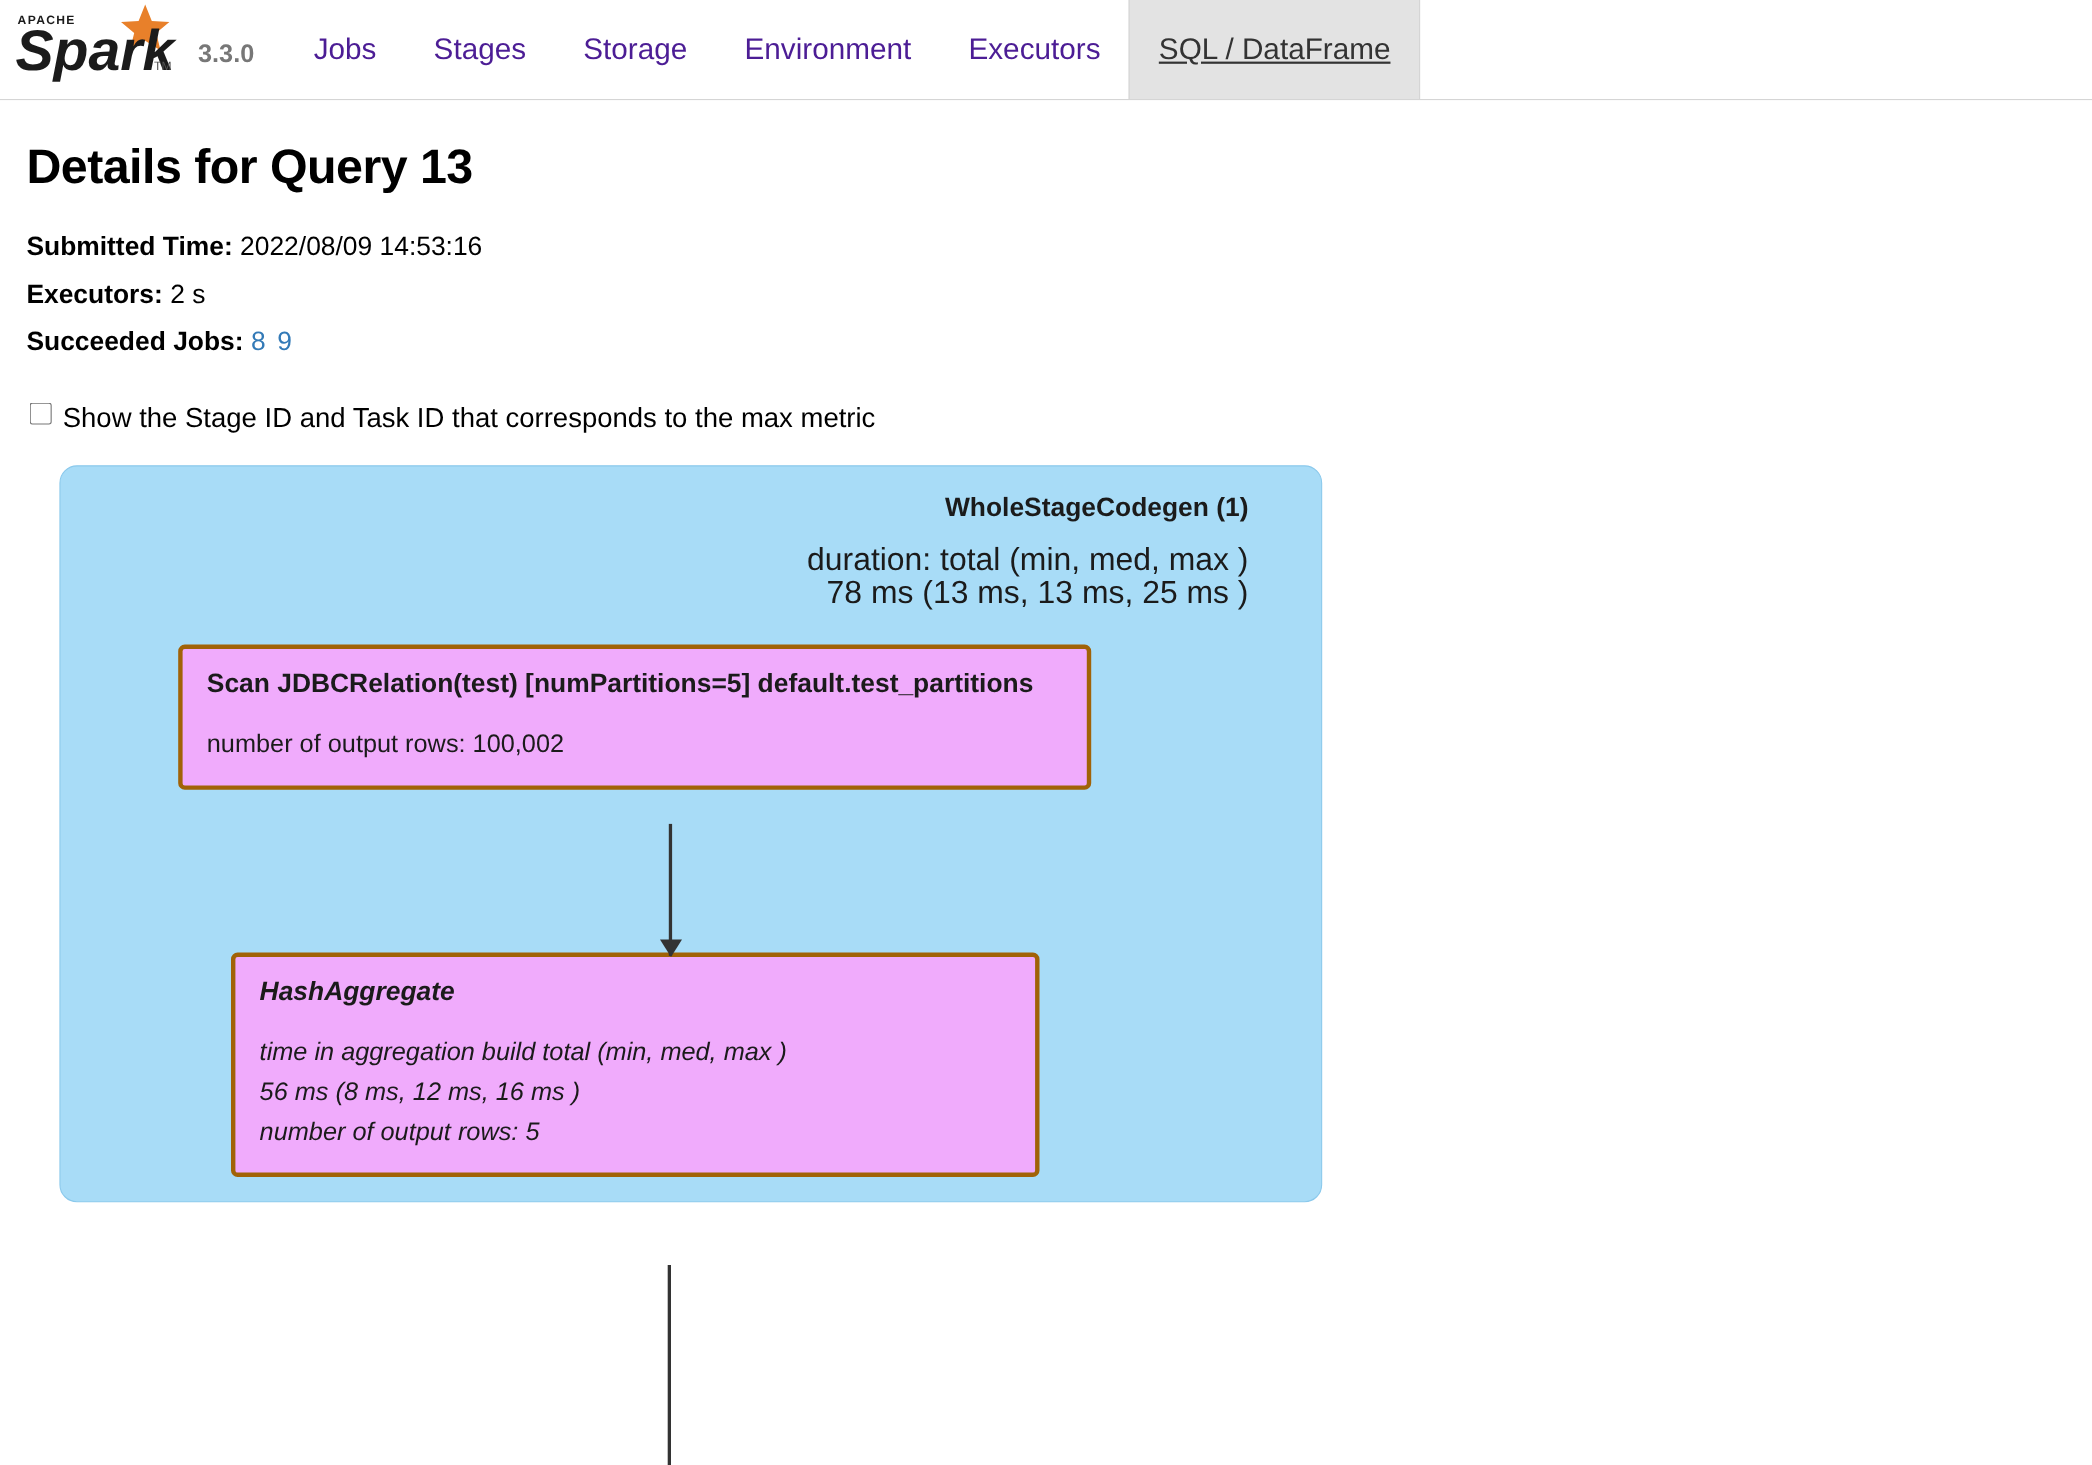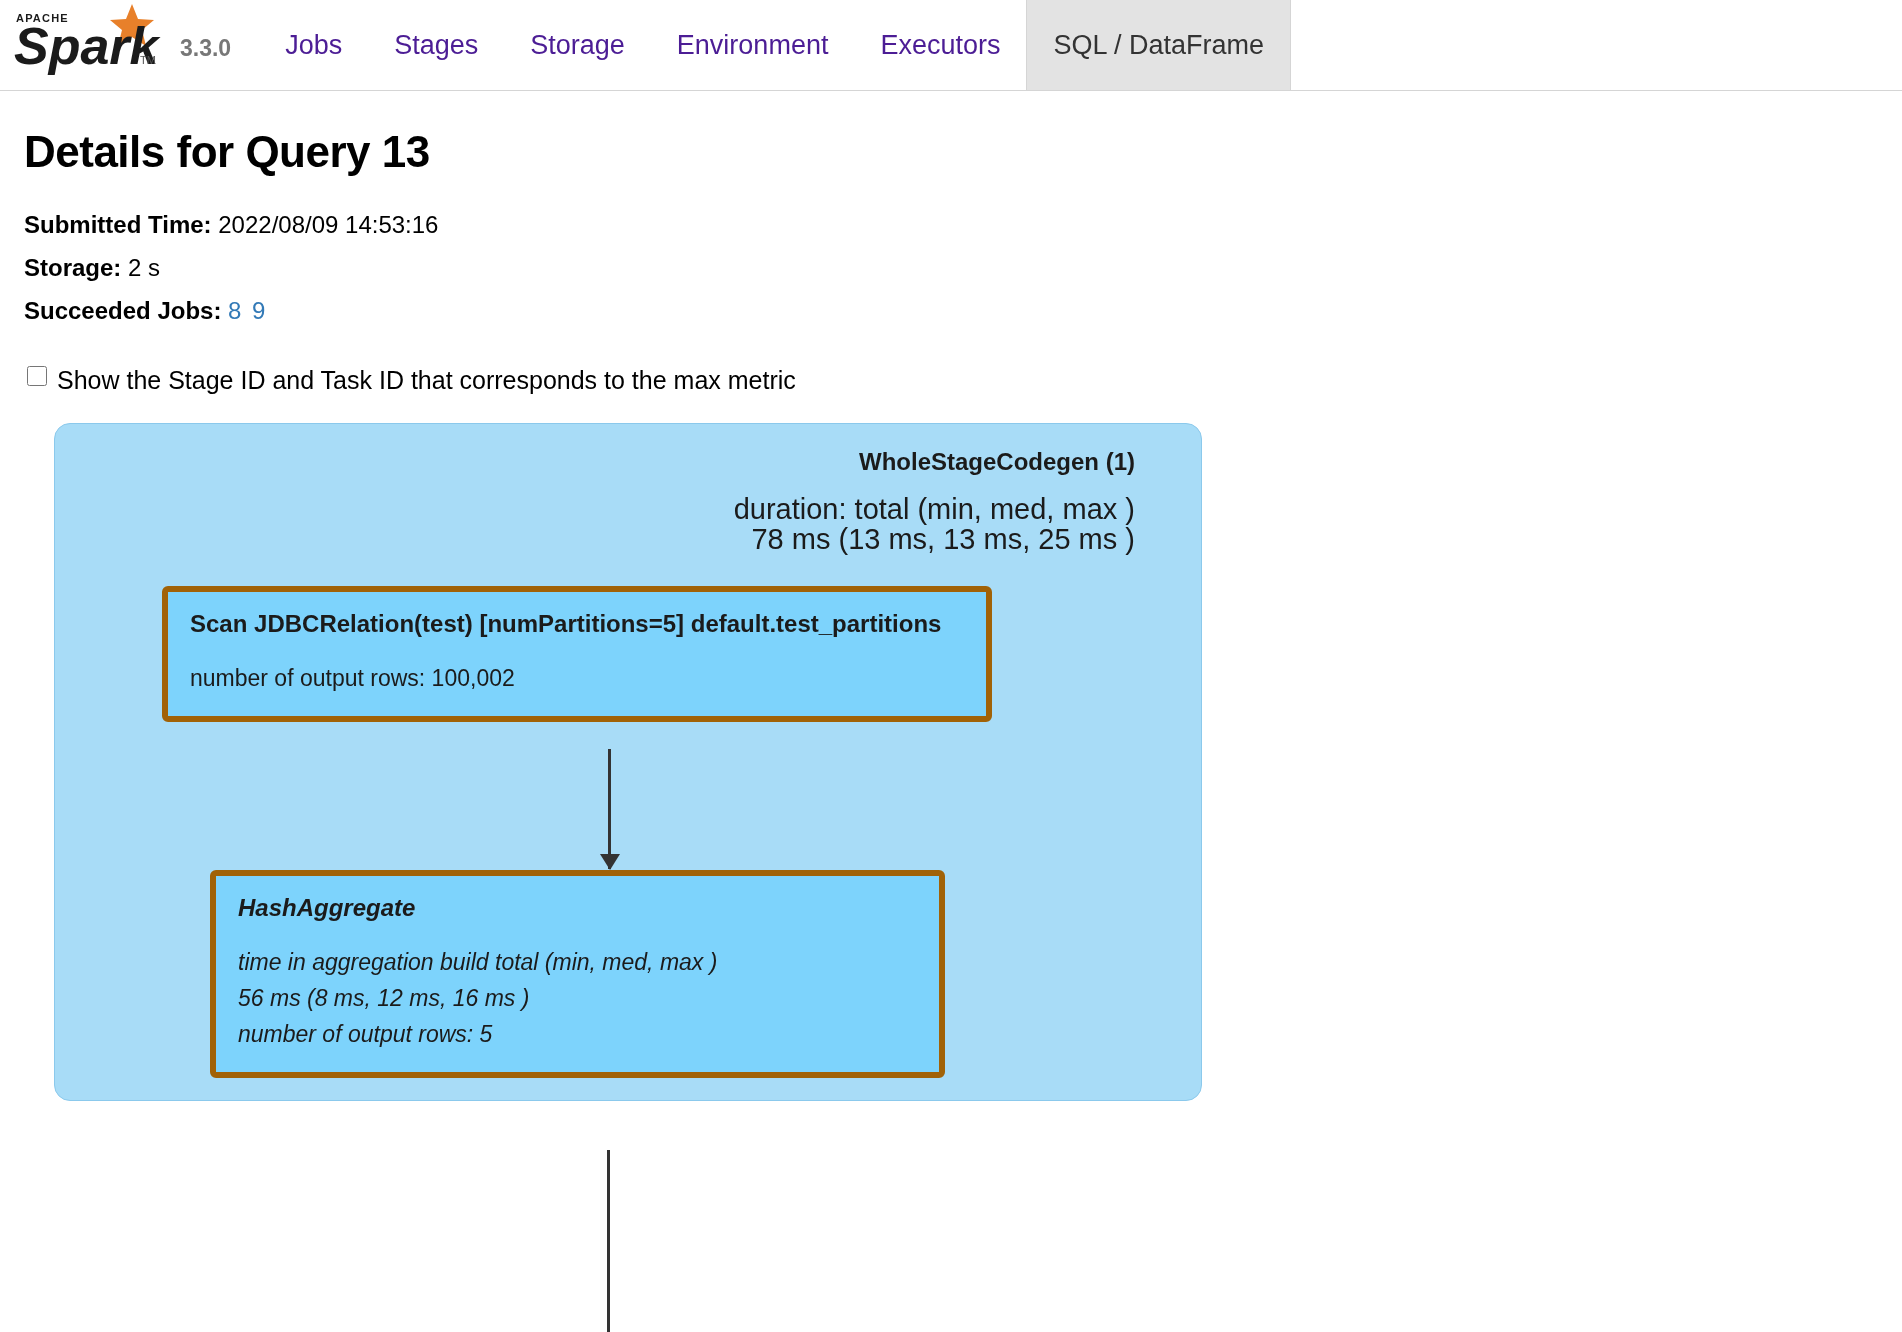--- a/index.html
+++ b/index.html
@@ -60,20 +60,21 @@
     line-height: 90px;
     box-sizing: border-box;
     text-decoration: none;
     white-space: nowrap;
   }
   .nav-tab.active {
     background: #e3e3e3;
     border-left: 1px solid #d5d5d5;
     border-right: 1px solid #d5d5d5;
     color: #333333;
+    text-decoration: underline;
   }
 
   
   .content {
     padding: 36px 24px 0 24px;
   }
   .page-title {
     font-size: 44px;
     font-weight: bold;
     margin: 0 0 26px 0;
@@ -127,22 +128,22 @@
   }
   .stage-metrics {
     text-align: right;
     font-size: 29px;
     color: #1b1b1b;
     line-height: 30px;
     margin-top: 18px;
     padding-right: 44px;
   }
   .node {
-    background: #7dd3fc;
-    border: 6px solid #a16207;
+    background: #f0abfc;
+    border: 4px solid #a16207;
     border-radius: 6px;
     padding: 18px 22px 20px 22px;
     box-sizing: border-box;
   }
   .node-title {
     font-size: 24px;
     font-weight: bold;
     color: #1b1b1b;
     margin-bottom: 22px;
   }
@@ -217,21 +218,21 @@
 <div class="content">
 
   <h1 class="page-title">Details for Query 13</h1>
 
   <div class="meta-line">
     <span class="meta-label">Submitted Time:</span>
     <span>2022/08/09 14:53:16</span>
   </div>
 
   <div class="meta-line">
-    <span class="meta-label">Storage:</span>
+    <span class="meta-label">Executors:</span>
     <span>2 s</span>
   </div>
 
   <div class="meta-line">
     <span class="meta-label">Succeeded Jobs:</span>
     <a class="joblink" href="#">8</a>
     <a class="joblink" href="#">9</a>
   </div>
 
   <div class="checkbox-row">

